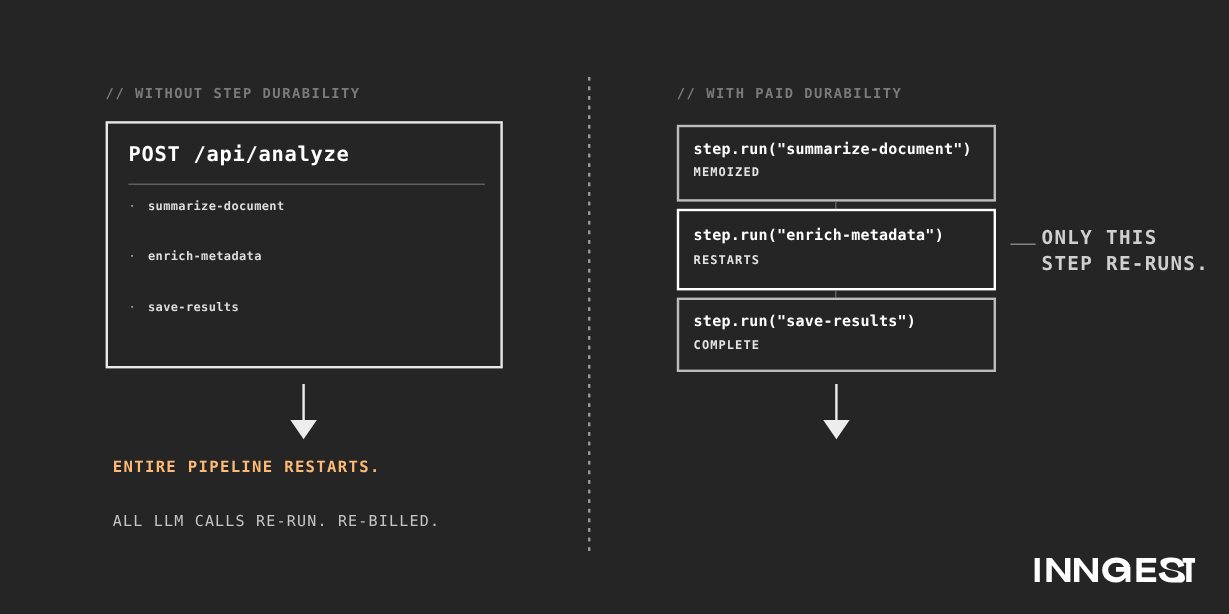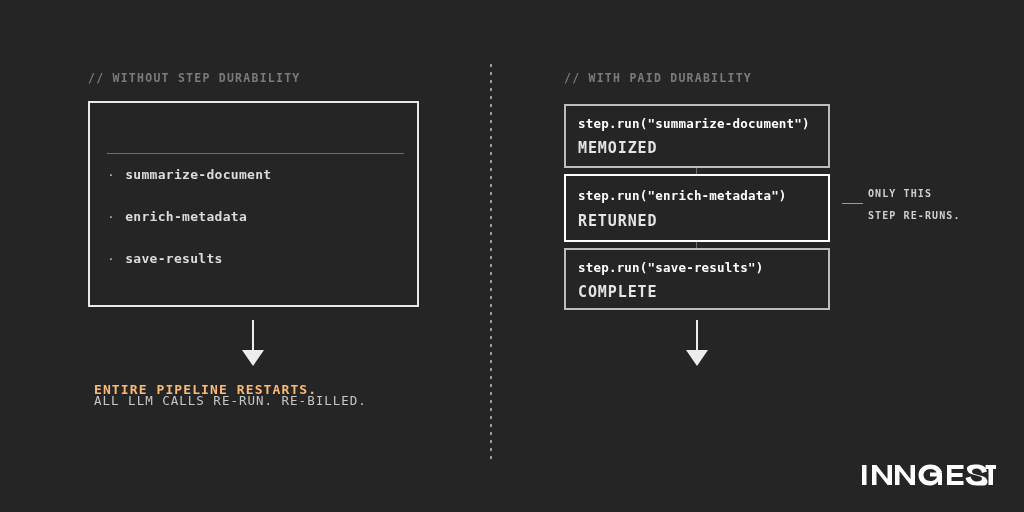--- a/index.html
+++ b/index.html
@@ -73,21 +73,21 @@
     left: 17px;
     top: 50px;
     width: 297px;
     height: 1px;
     background: #6d6d6d;
   }
   .mono-step {
     position: absolute;
     left: 17px;
     color: #dcdcdc;
-    font-size: 13px;
+    font-size: 10px;
     letter-spacing: 0.3px;
     white-space: nowrap;
     font-weight: 700;
   }
   .mono-step .bullet {
     color: #b5b5b5;
     margin-right: 10px;
     font-weight: 400;
   }
   #mono-step-0 { top: 64px; }
@@ -115,21 +115,21 @@
     font-size: 12.5px;
     font-weight: 700;
     letter-spacing: 0.2px;
     white-space: nowrap;
   }
   .step-status {
     position: absolute;
     left: 12px;
     top: 33px;
     color: #e4e4e4;
-    font-size: 15px;
+    font-size: 10px;
     font-weight: 700;
     letter-spacing: 0.9px;
     white-space: nowrap;
   }
   #step-box-1 .step-call   { top: 12px; }
   #step-box-1 .step-status { top: 36px; }
 
   .step-connector {
     position: absolute;
     left: 696px;
@@ -145,21 +145,21 @@
     left: 842px;
     top: 203px;
     width: 21px;
     height: 1px;
     background: #9b9b9b;
   }
   .annotation-line {
     position: absolute;
     left: 868px;
     color: #cfcfcf;
-    font-size: 10px;
+    font-size: 16px;
     letter-spacing: 1.1px;
     font-weight: 700;
     white-space: nowrap;
   }
   #annotation-line-0 { top: 188px; }
   #annotation-line-1 { top: 210px; }
 
   
   .arrow { position: absolute; width: 22px; height: 46px; }
   #arrow-left  { left: 242px; top: 320px; }
@@ -194,21 +194,21 @@
   }
   .outcome-secondary {
     position: absolute;
     color: #c6c6c6;
     font-size: 12.5px;
     font-weight: 400;
     letter-spacing: 1px;
     white-space: nowrap;
   }
   #outcome-left-primary    { left: 94px;  top: 382px; }
-  #outcome-left-secondary  { left: 94px;  top: 393px; }
+  #outcome-left-secondary  { left: 94px;  top: 426px; }
   #outcome-right-primary   { left: 568px; top: 382px; }
   #outcome-right-secondary { left: 568px; top: 404px; }
 
   
   #brand-logo {
     position: absolute;
     right: 28px;
     bottom: 24px;
     height: 26px;
     display: flex;
@@ -217,20 +217,21 @@
   #brand-logo svg { display: block; }
 </style>
 </head>
 <body>
 
 <div class="stage">
 
   <div class="comment" id="comment-left">// WITHOUT STEP DURABILITY</div>
 
   <div id="monolith-card">
+    <div id="monolith-title">POST /api/analyze</div>
     <div id="monolith-rule"></div>
 
     <div class="mono-step" id="mono-step-0">
       <span class="bullet">·</span><span>summarize-document</span>
     </div>
     <div class="mono-step" id="mono-step-1">
       <span class="bullet">·</span><span>enrich-metadata</span>
     </div>
     <div class="mono-step" id="mono-step-2">
       <span class="bullet">·</span><span>save-results</span>
@@ -251,21 +252,21 @@
 
   <div class="step-box" id="step-box-0">
     <div class="step-call">step.run("summarize-document")</div>
     <div class="step-status">MEMOIZED</div>
   </div>
 
   <div class="step-connector" id="step-connector-0"></div>
 
   <div class="step-box highlight" id="step-box-1">
     <div class="step-call">step.run("enrich-metadata")</div>
-    <div class="step-status">RETURNED</div>
+    <div class="step-status">RESTARTS</div>
   </div>
 
   <div class="step-connector" id="step-connector-1"></div>
 
   <div class="step-box" id="step-box-2">
     <div class="step-call">step.run("save-results")</div>
     <div class="step-status">COMPLETE</div>
   </div>
 
   <div id="annotation-leader"></div>

